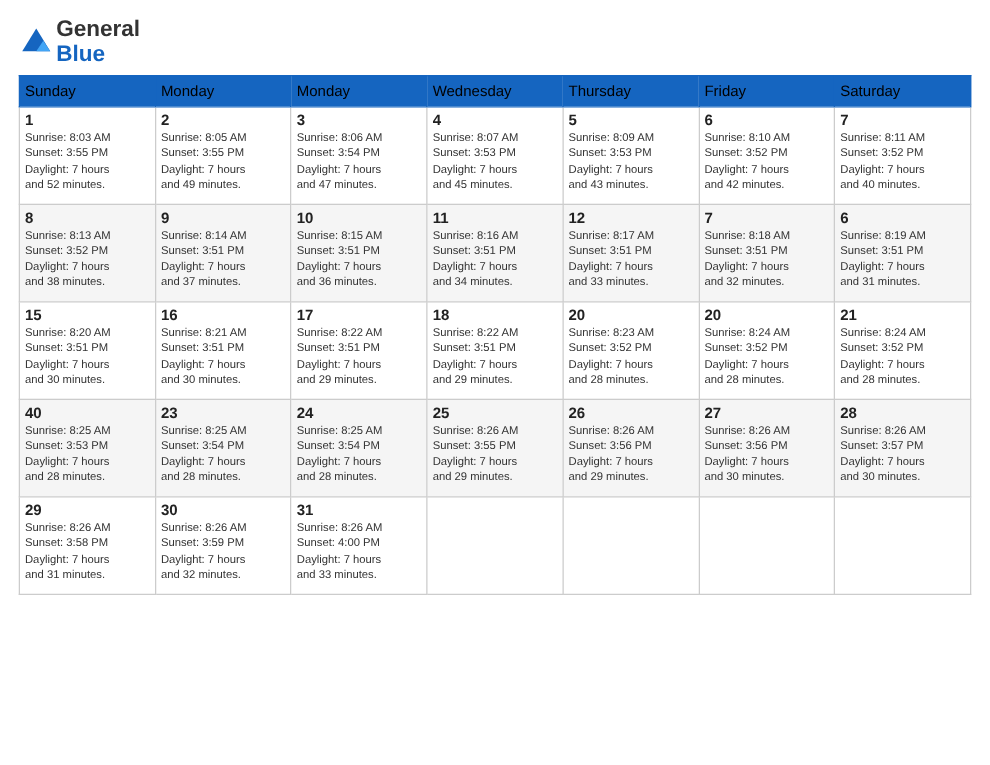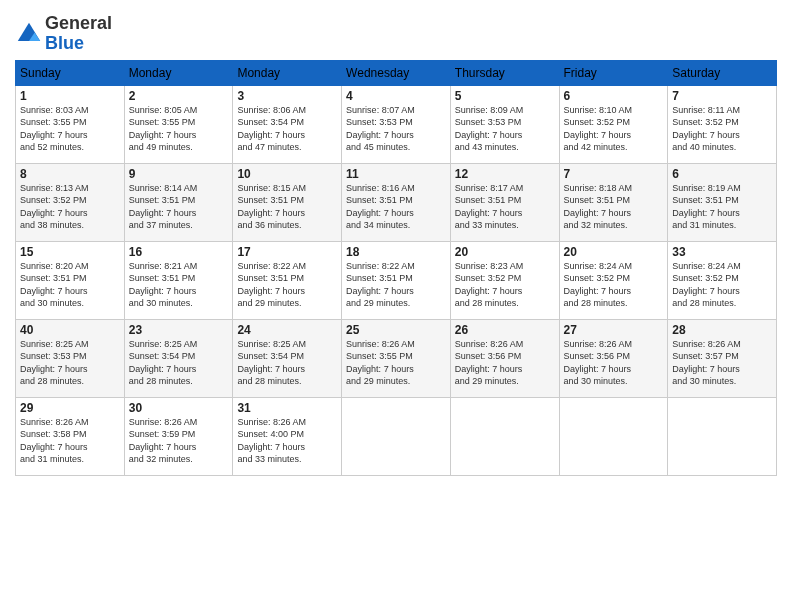--- a/index.html
+++ b/index.html
@@ -205,21 +205,21 @@
           </td>
           <td>
             <span class="day-num">20</span>
             <div class="day-info">Sunrise: 8:23 AM<br>Sunset: 3:52 PM<br>Daylight: 7 hours<br>and 28 minutes.</div>
           </td>
           <td>
             <span class="day-num">20</span>
             <div class="day-info">Sunrise: 8:24 AM<br>Sunset: 3:52 PM<br>Daylight: 7 hours<br>and 28 minutes.</div>
           </td>
           <td>
-            <span class="day-num">33</span>
+            <span class="day-num">21</span>
             <div class="day-info">Sunrise: 8:24 AM<br>Sunset: 3:52 PM<br>Daylight: 7 hours<br>and 28 minutes.</div>
           </td>
         </tr>
         <tr>
           <td>
             <span class="day-num">40</span>
             <div class="day-info">Sunrise: 8:25 AM<br>Sunset: 3:53 PM<br>Daylight: 7 hours<br>and 28 minutes.</div>
           </td>
           <td>
             <span class="day-num">23</span>

